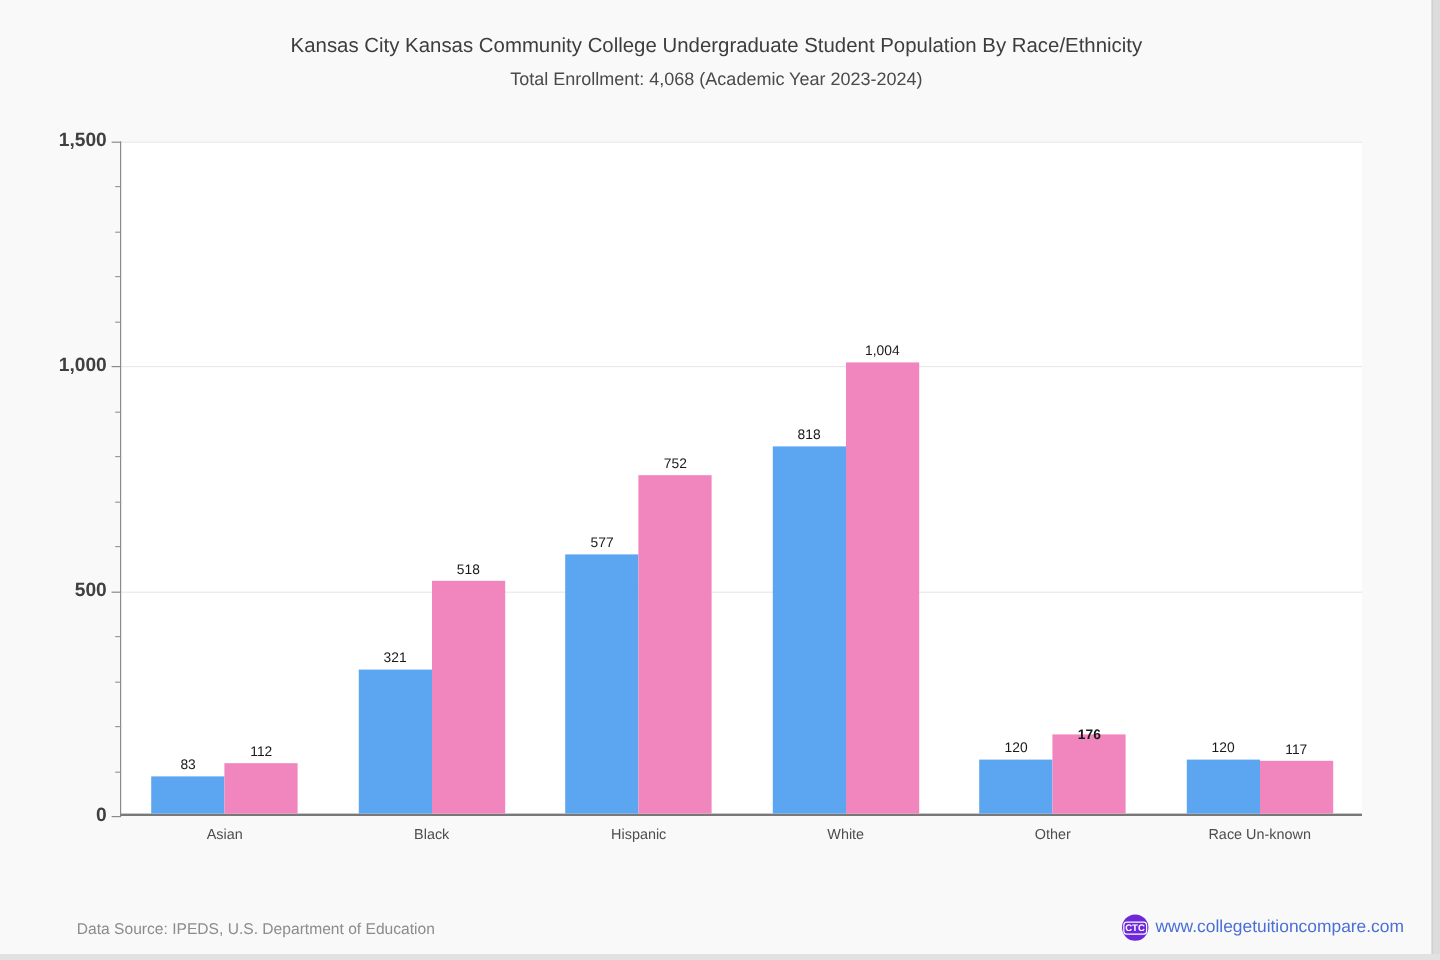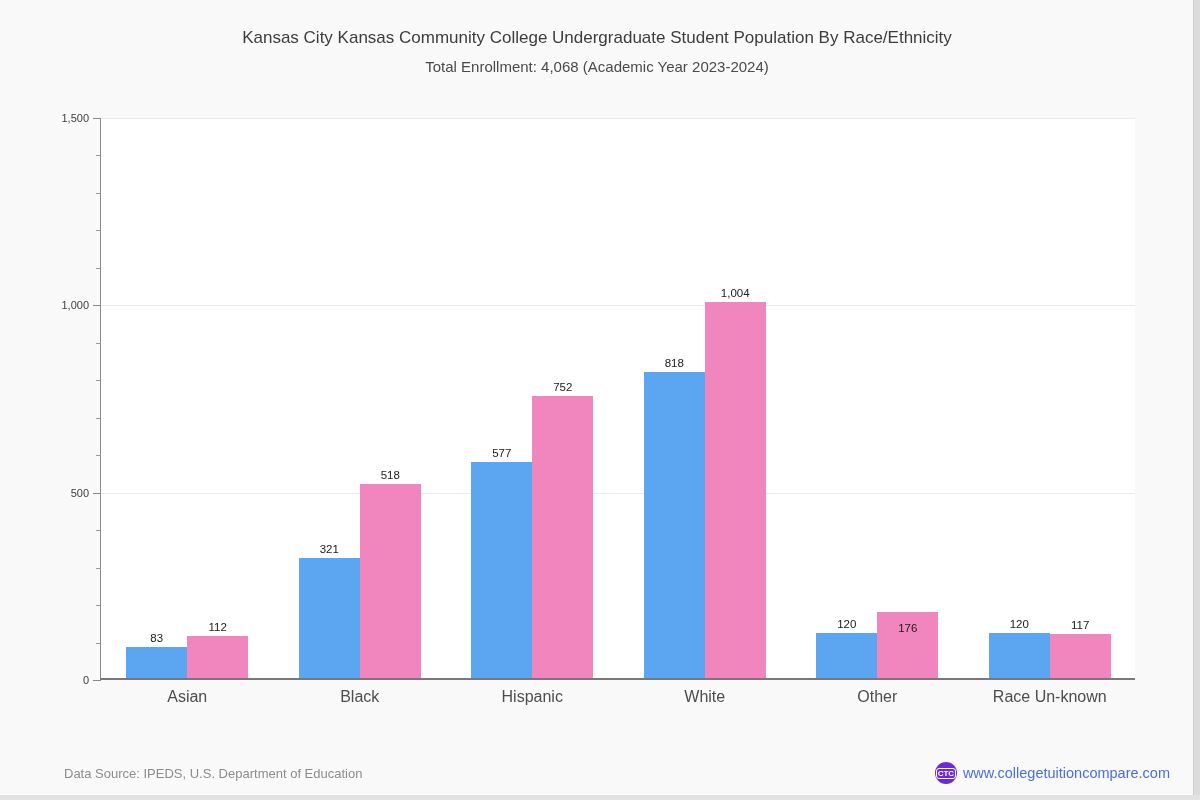--- a/index.html
+++ b/index.html
@@ -34,30 +34,30 @@
     background: #e9e9e9;
   }
   .ytick-major {
     position: absolute; left: -8px; width: 8px; height: 1px; background: #8a8a8a;
   }
   .ytick-minor {
     position: absolute; left: -5px; width: 5px; height: 1px; background: #9a9a9a;
   }
   .ytick-label {
     position: absolute; left: -58px; width: 46px; text-align: right;
-    font-size: 11px; color: #404040; line-height: 14px;
+    font-size: 16px; color: #404040; line-height: 14px; font-weight: bold;
   }
   .bar { position: absolute; bottom: 0; }
   .bar-value {
     position: absolute; width: 80px; text-align: center;
     font-size: 11.5px; color: #1a1a1a;
   }
   .cat-label {
     position: absolute; top: 570px; width: 160px; text-align: center;
-    font-size: 16px; color: #4d4d4d;
+    font-size: 12px; color: #4d4d4d;
   }
 
   .legend {
     position: absolute; top: 717px; left: 0; width: 1194px;
     display: flex; justify-content: center; align-items: center; gap: 34px;
   }
   .legend-item { display: flex; align-items: center; gap: 8px; cursor: pointer; }
   .legend-swatch { width: 11px; height: 11px; border: 1px solid; }
   .legend-label { font-size: 12.5px; color: #111; }
 
@@ -133,21 +133,21 @@
       <div class="bar-value" style="left: 421.75px; top: 263.251px;">752</div>
       <div class="cat-label" style="left: 351.25px;">Hispanic</div>
       <div class="bar" style="left: 542.75px; width: 61px; height: 306.477px; background: rgb(92, 165, 241);"></div>
       <div class="bar-value" style="left: 533.25px; top: 238.523px;">818</div>
       <div class="bar" style="left: 603.75px; width: 61px; height: 376.165px; background: rgb(241, 134, 191);"></div>
       <div class="bar-value" style="left: 594.25px; top: 168.835px;">1,004</div>
       <div class="cat-label" style="left: 523.75px;">White</div>
       <div class="bar" style="left: 715.25px; width: 61px; height: 44.96px; background: rgb(92, 165, 241);"></div>
       <div class="bar-value" style="left: 705.75px; top: 500.04px;">120</div>
       <div class="bar" style="left: 776.25px; width: 61px; height: 65.9413px; background: rgb(241, 134, 191);"></div>
-      <div class="bar-value" style="left: 766.75px; top: 504px;">176</div>
+      <div class="bar-value" style="left: 766.75px; top: 489px; font-weight: bold;">176</div>
       <div class="cat-label" style="left: 696.25px;">Other</div>
       <div class="bar" style="left: 887.75px; width: 61px; height: 44.96px; background: rgb(92, 165, 241);"></div>
       <div class="bar-value" style="left: 878.25px; top: 500.04px;">120</div>
       <div class="bar" style="left: 948.75px; width: 61px; height: 43.836px; background: rgb(241, 134, 191);"></div>
       <div class="bar-value" style="left: 939.25px; top: 501.164px;">117</div>
       <div class="cat-label" style="left: 868.75px;">Race Un-known</div>
     </div>
 
 
   <div class="footer">

